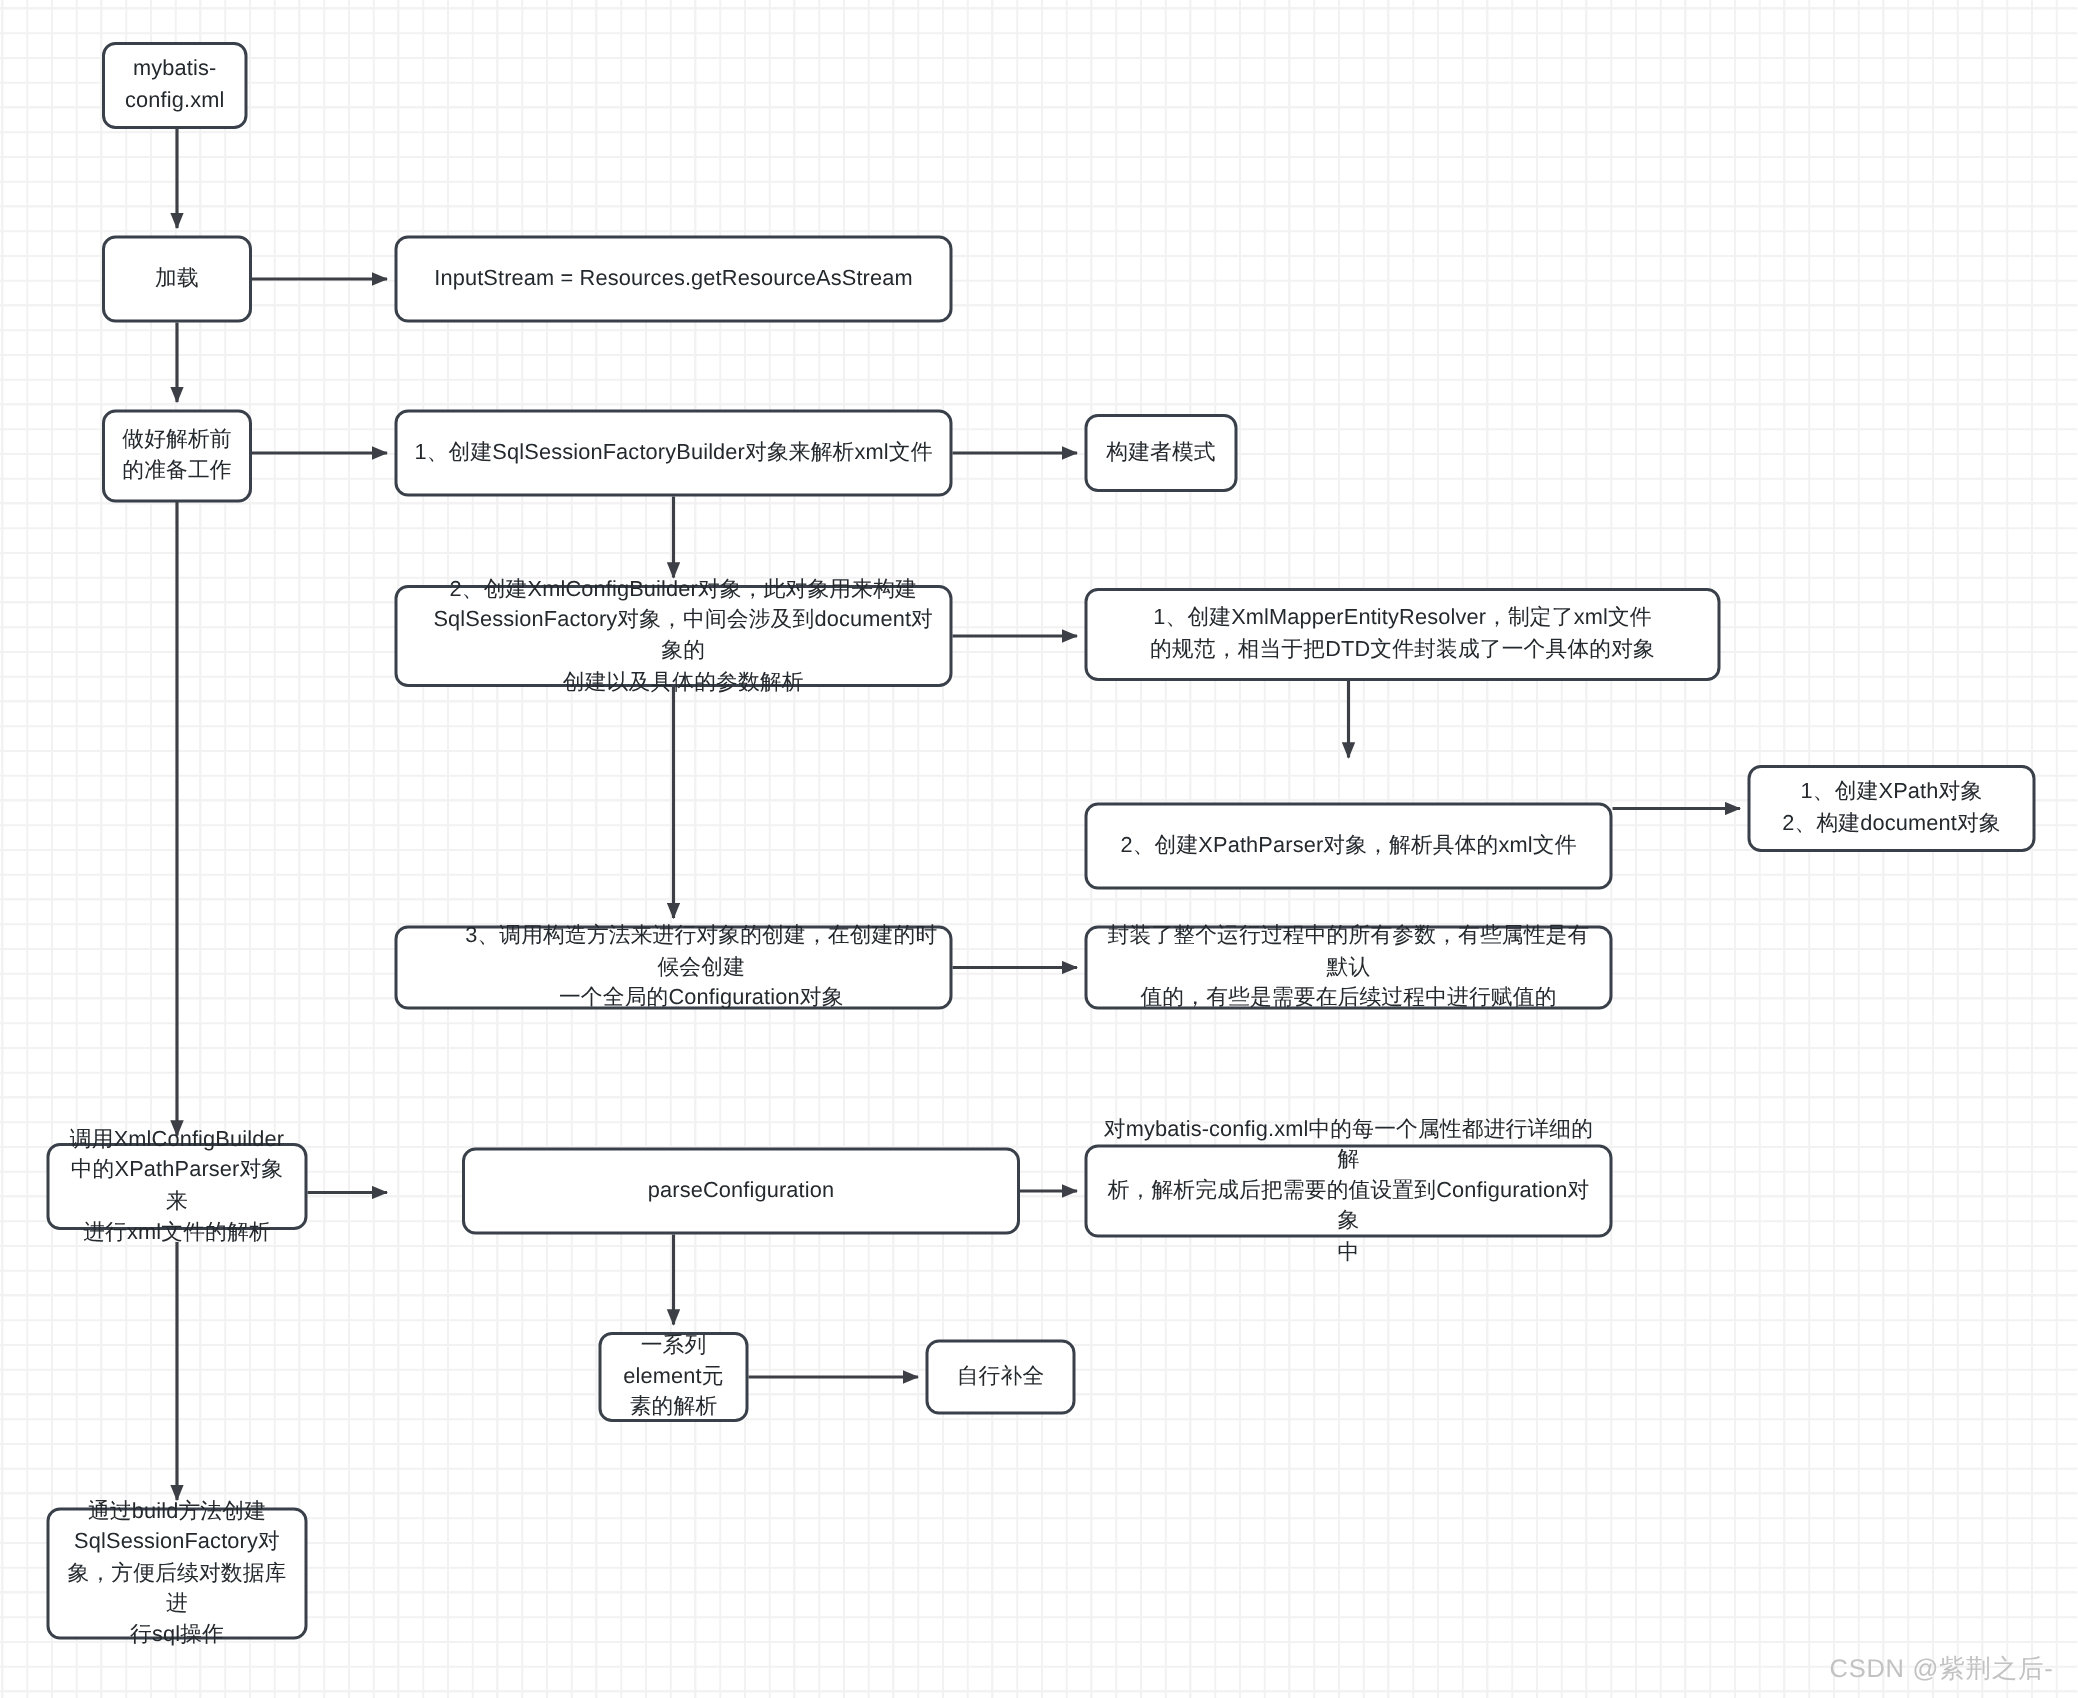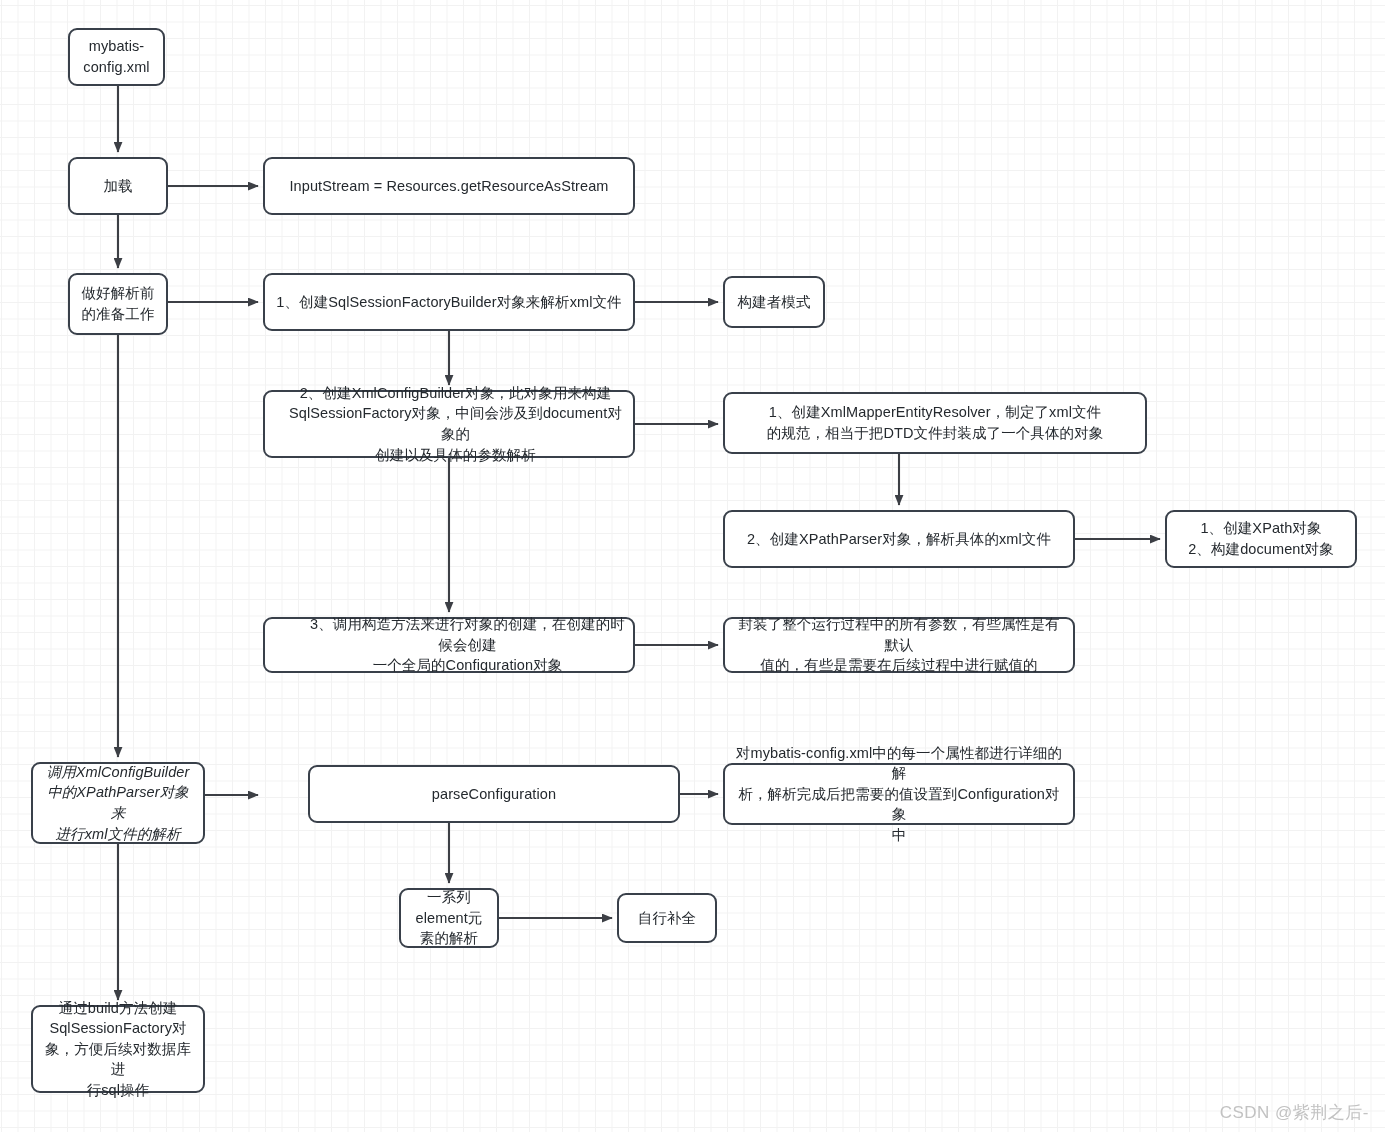--- a/index.html
+++ b/index.html
@@ -110,33 +110,33 @@
       </div>
       <div class="node" style="left: 723px; top: 276px; width: 102px; height: 52px;">
         <span>构建者模式</span>
       </div>
       <div class="node" style="left: 263px; top: 390px; width: 372px; height: 68px; padding-left: 20px;">
         <span>2、创建XmlConfigBuilder对象，此对象用来构建<br>SqlSessionFactory对象，中间会涉及到document对象的<br>创建以及具体的参数解析</span>
       </div>
       <div class="node" style="left: 723px; top: 392px; width: 424px; height: 62px;">
         <span>1、创建XmlMapperEntityResolver，制定了xml文件<br>的规范，相当于把DTD文件封装成了一个具体的对象</span>
       </div>
-      <div class="node" style="left: 723px; top: 510px; width: 352px; height: 58px;">
+      <div class="node" style="left: 723px; top: 535px; width: 352px; height: 58px;">
         <span>2、创建XPathParser对象，解析具体的xml文件</span>
       </div>
       <div class="node" style="left: 1165px; top: 510px; width: 192px; height: 58px;">
         <span>1、创建XPath对象<br>2、构建document对象</span>
       </div>
       <div class="node" style="left: 263px; top: 617px; width: 372px; height: 56px; padding-left: 44px;">
         <span>3、调用构造方法来进行对象的创建，在创建的时候会创建<br>一个全局的Configuration对象</span>
       </div>
       <div class="node" style="left: 723px; top: 617px; width: 352px; height: 56px;">
         <span>封装了整个运行过程中的所有参数，有些属性是有默认<br>值的，有些是需要在后续过程中进行赋值的</span>
       </div>
-      <div class="node" style="left: 31px; top: 762px; width: 174px; height: 82px; font-style: italic;">
+      <div class="node" style="left: 31px; top: 762px; width: 174px; height: 58px;">
         <span>调用XmlConfigBuilder<br>中的XPathParser对象来<br>进行xml文件的解析</span>
       </div>
       <div class="node" style="left: 263px; top: 765px; width: 372px; height: 58px; margin-left: 45px;">
         <span>parseConfiguration</span>
       </div>
       <div class="node" style="left: 723px; top: 763px; width: 352px; height: 62px;">
         <span>对mybatis-config.xml中的每一个属性都进行详细的解<br>析，解析完成后把需要的值设置到Configuration对象<br>中</span>
       </div>
       <div class="node" style="left: 399px; top: 888px; width: 100px; height: 60px;">
         <span>一系列<br>element元<br>素的解析</span>

